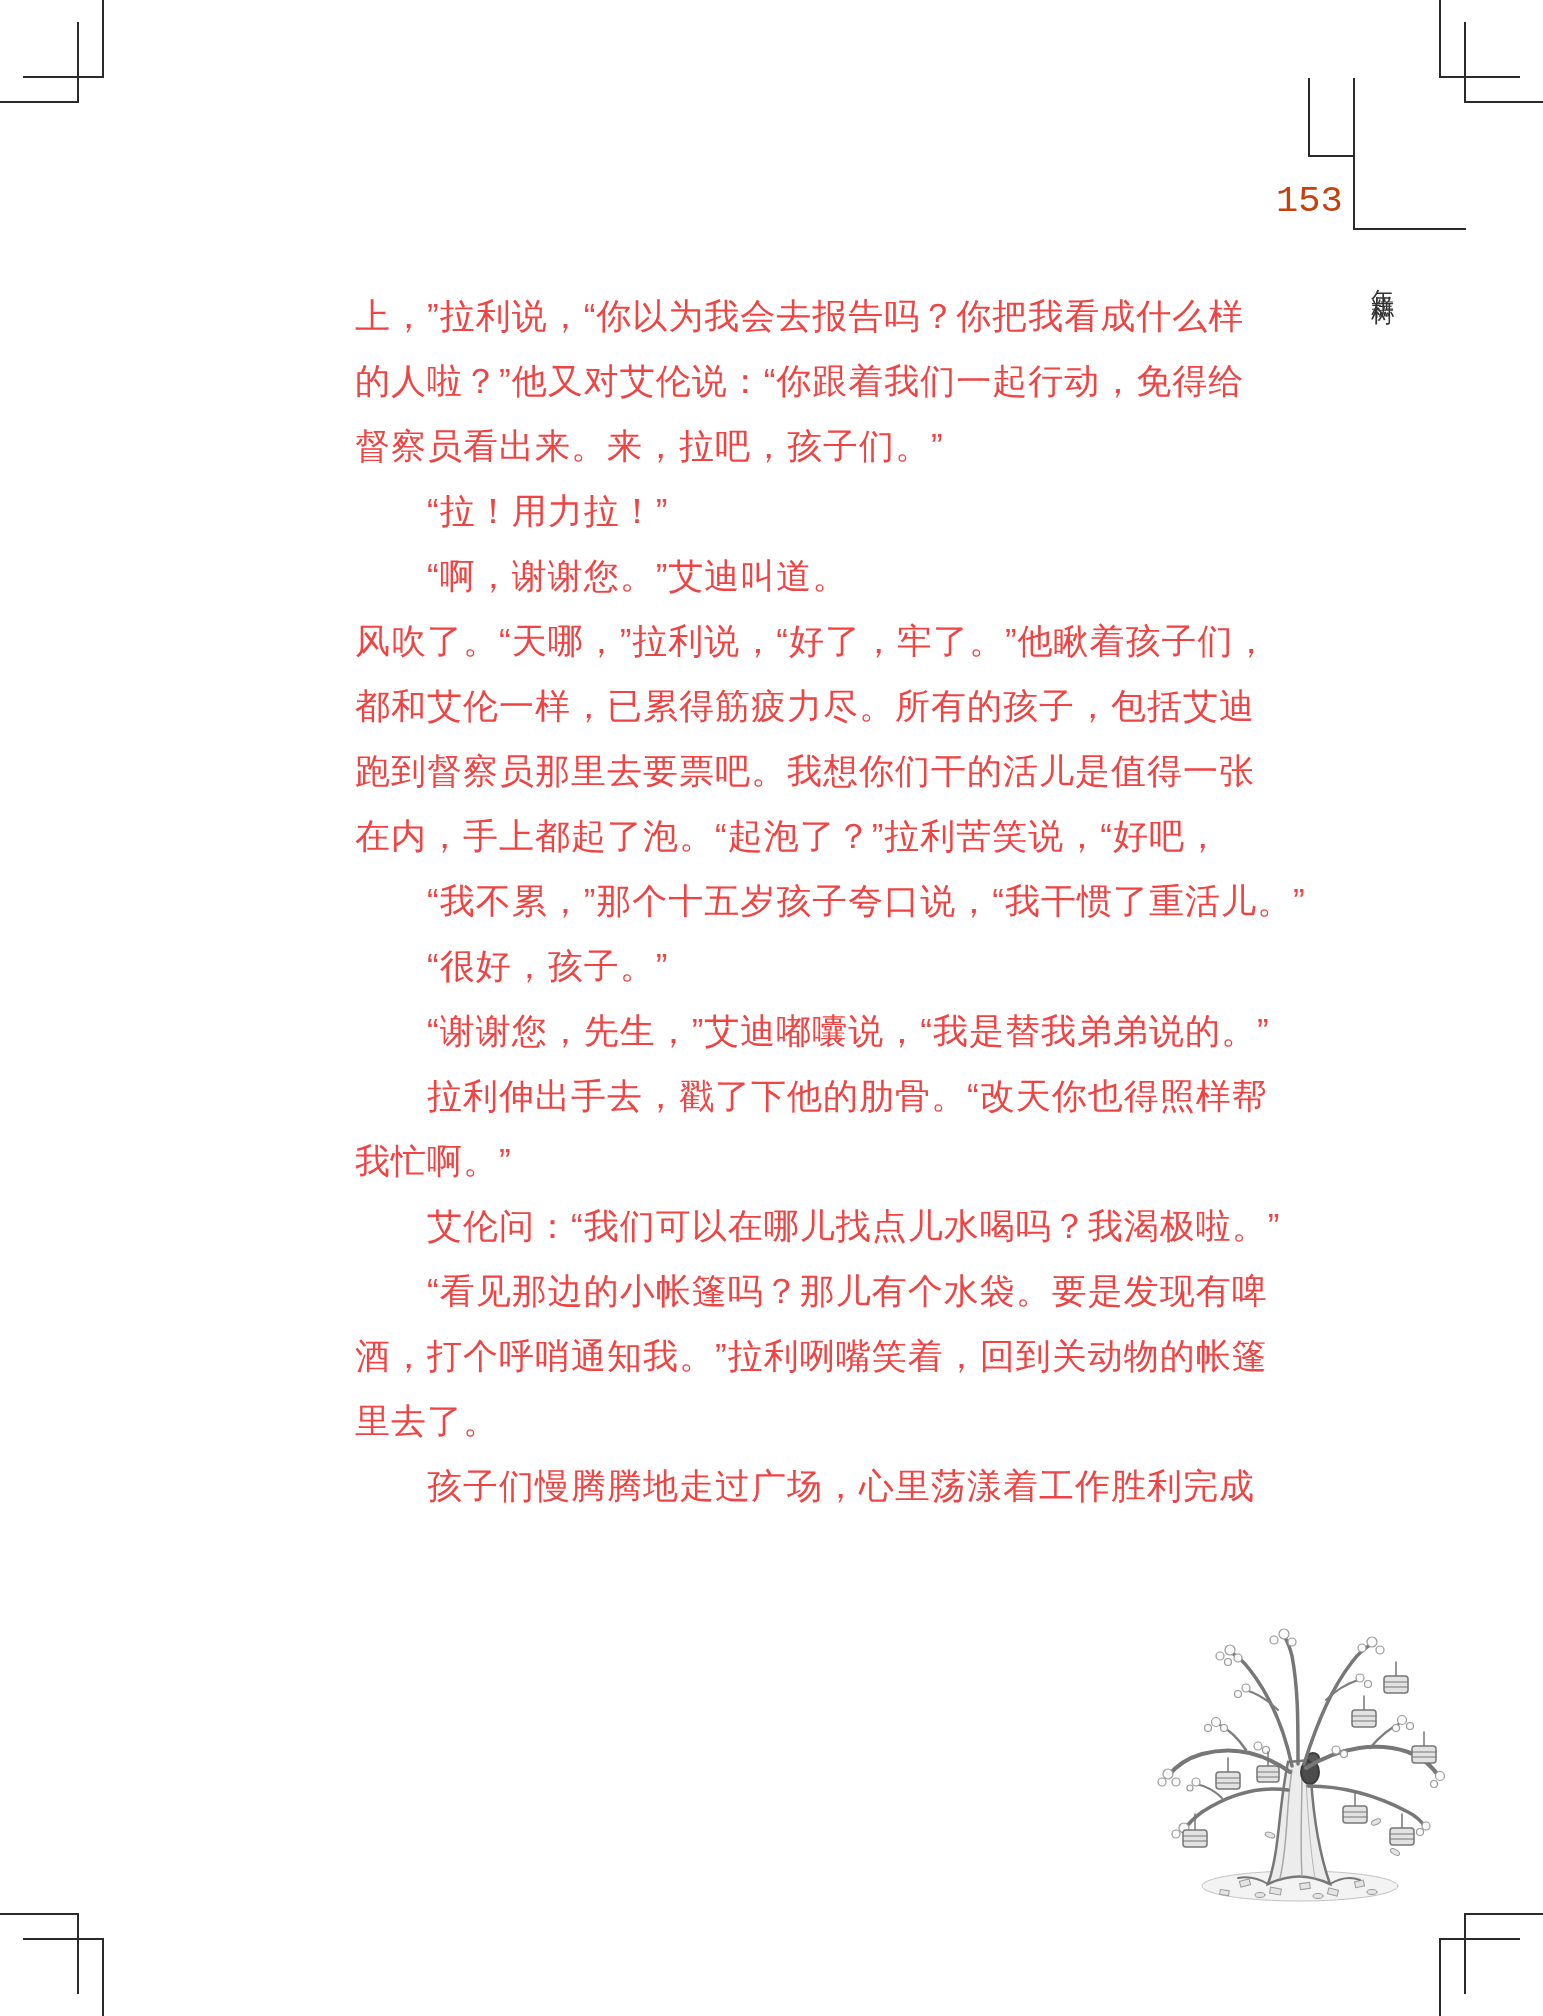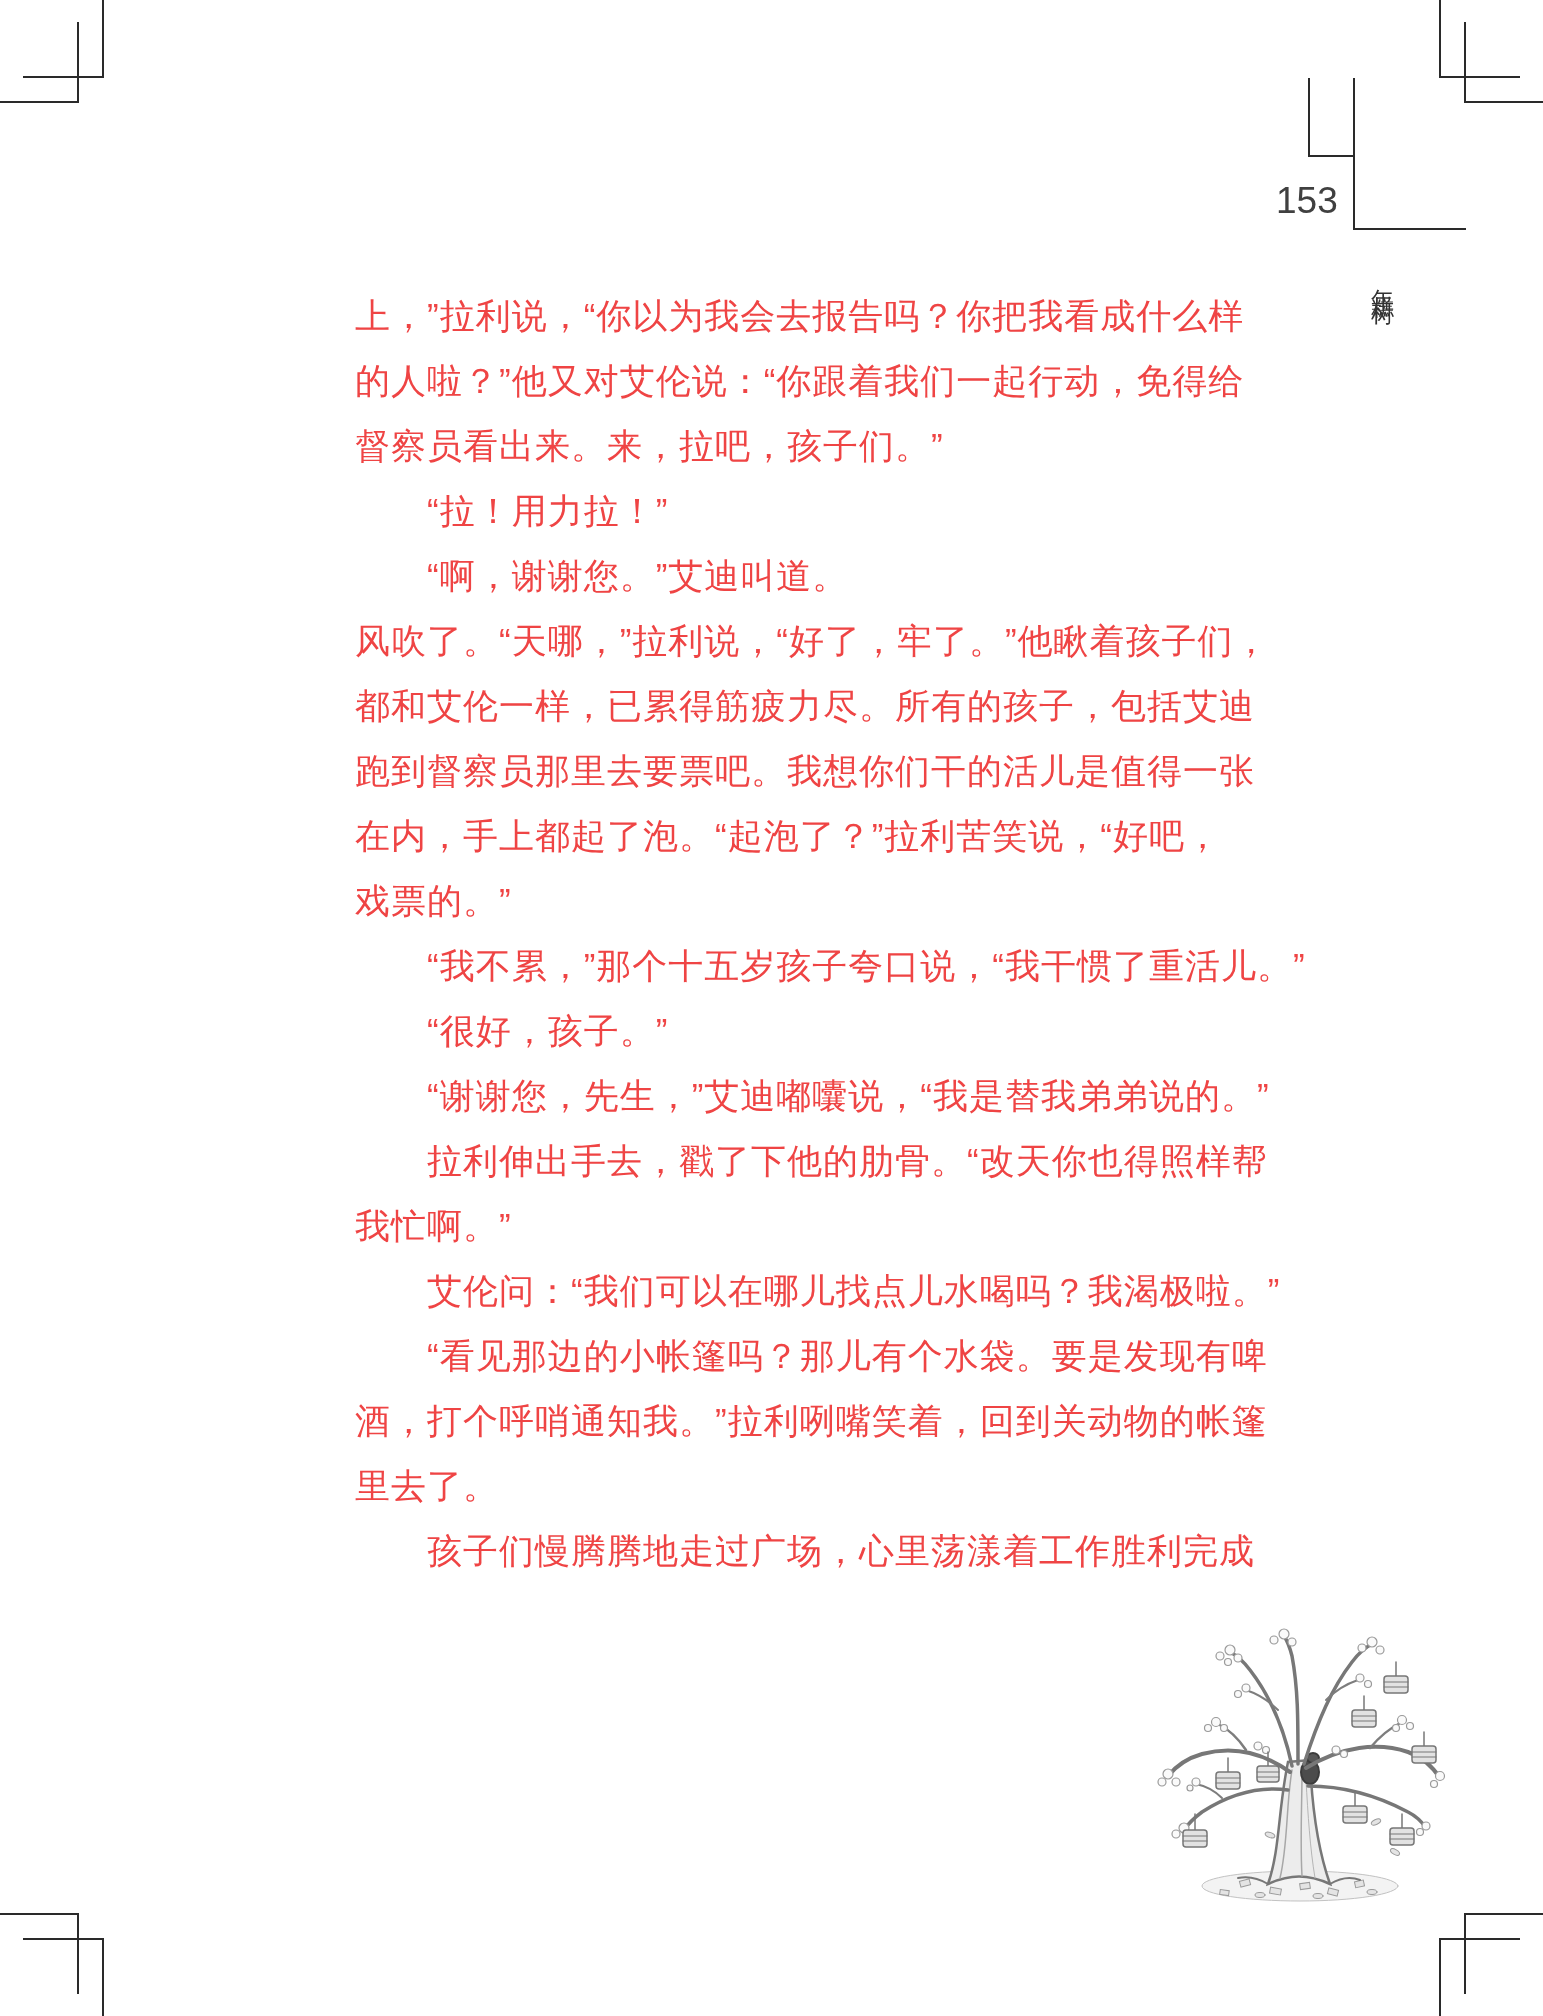--- a/index.html
+++ b/index.html
@@ -22,22 +22,22 @@
     height:65px; line-height:65px;
     font-size:35px;
     letter-spacing:1px;
     white-space:nowrap;
   }
   .text-line.indent { padding-left:72px; }
   
   #page-number {
     position:absolute;
     left:1276px; top:180px;
-    font-family:Liberation Sans, sans-serif;
-    font-size:37px; color:#404040;
+    font-family:Liberation Mono, monospace;
+    font-size:37px; color:#c2410c;
   }
   
   #side-title {
     position:absolute;
     left:1368px; top:270px;
     writing-mode:vertical-rl;
     font-size:23px; letter-spacing:7px;
     color:#333;
   }
   
@@ -83,21 +83,20 @@
   <div id="text-block">
       <div class="text-line">上，”拉利说，“你以为我会去报告吗？你把我看成什么样</div>
       <div class="text-line">的人啦？”他又对艾伦说：“你跟着我们一起行动，免得给</div>
       <div class="text-line">督察员看出来。来，拉吧，孩子们。”</div>
       <div class="text-line indent">“拉！用力拉！”</div>
       <div class="text-line indent">“啊，谢谢您。”艾迪叫道。</div>
       <div class="text-line">风吹了。“天哪，”拉利说，“好了，牢了。”他瞅着孩子们，</div>
       <div class="text-line">都和艾伦一样，已累得筋疲力尽。所有的孩子，包括艾迪</div>
       <div class="text-line">跑到督察员那里去要票吧。我想你们干的活儿是值得一张</div>
       <div class="text-line">在内，手上都起了泡。“起泡了？”拉利苦笑说，“好吧，</div>
-      <div class="text-line">戏票的。”</div>
       <div class="text-line indent">“我不累，”那个十五岁孩子夸口说，“我干惯了重活儿。”</div>
       <div class="text-line indent">“很好，孩子。”</div>
       <div class="text-line indent">“谢谢您，先生，”艾迪嘟囔说，“我是替我弟弟说的。”</div>
       <div class="text-line indent">拉利伸出手去，戳了下他的肋骨。“改天你也得照样帮</div>
       <div class="text-line">我忙啊。”</div>
       <div class="text-line indent">艾伦问：“我们可以在哪儿找点儿水喝吗？我渴极啦。”</div>
       <div class="text-line indent">“看见那边的小帐篷吗？那儿有个水袋。要是发现有啤</div>
       <div class="text-line">酒，打个呼哨通知我。”拉利咧嘴笑着，回到关动物的帐篷</div>
       <div class="text-line">里去了。</div>
       <div class="text-line indent">孩子们慢腾腾地走过广场，心里荡漾着工作胜利完成</div>

